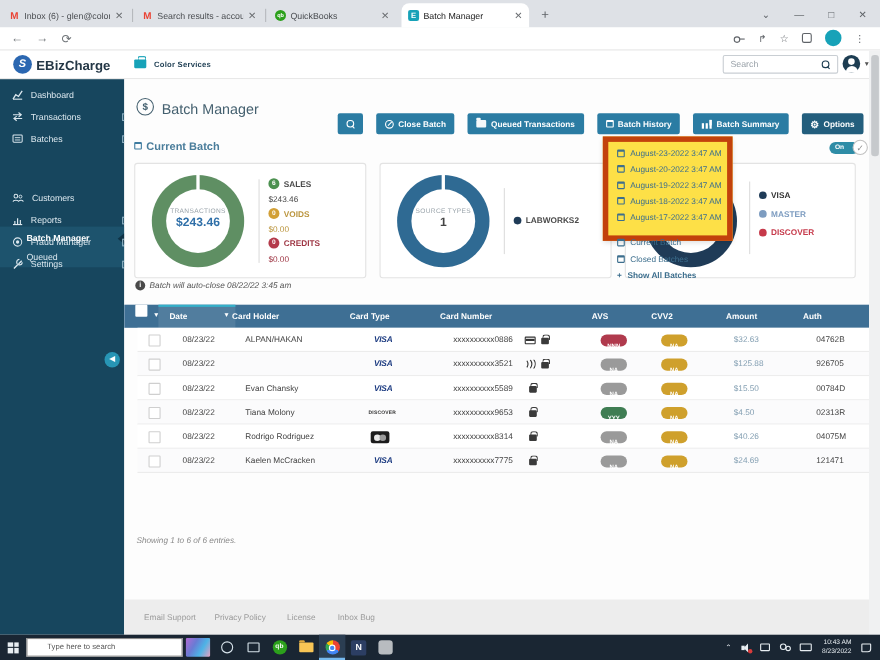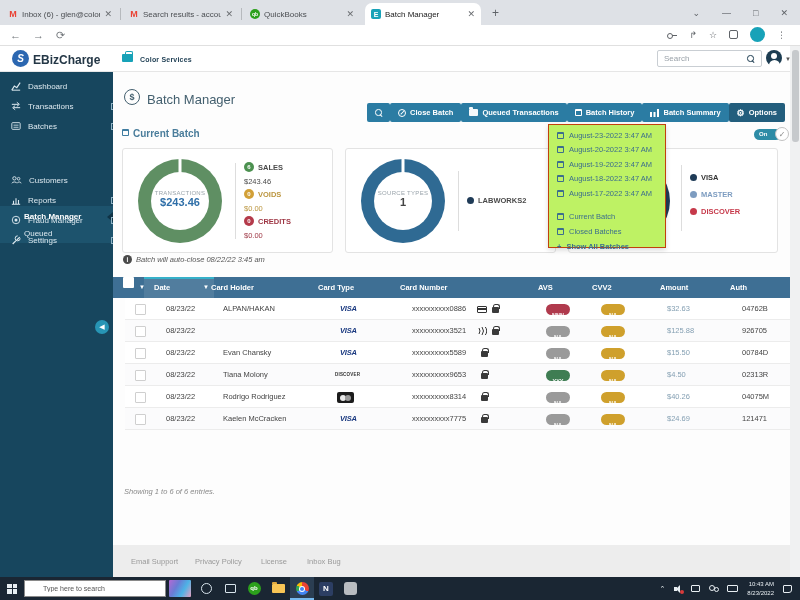--- a/index.html
+++ b/index.html
@@ -61,21 +61,21 @@
   .subpanel { position:absolute; left:0; top:134px; width:113px; height:37px; background:#1d536d; }
   .subitem { position:absolute; left:0; width:113px; height:17px; line-height:17px; padding-left:24px; font-size:8px; cursor:pointer; }
   .subitem.active { font-weight:bold; color:#fff; }
   .active-pointer { position:absolute; right:0; top:140px; width:0; height:0; border-top:5px solid transparent; border-bottom:5px solid transparent; border-right:6px solid #0f3346; }
   .collapse-btn { position:absolute; left:95px; top:248px; width:14px; height:14px; border-radius:50%; background:#2795b5; color:#fff; font-size:7px; line-height:14px; text-align:center; cursor:pointer; }
 
   
   .content { left:113px; top:72px; width:677px; height:505px; background:#fdfdfd; }
   .pgtitle-icon { position:absolute; left:11px; top:17px; width:16px; height:16px; border:1.5px solid #44606f; border-radius:50%; color:#44606f; font-size:9px; font-weight:bold; text-align:center; line-height:14px; }
   .pgtitle { position:absolute; left:34px; top:20px; font-size:13px; color:#44606f; }
-  .btnrow { position:absolute; left:0; top:31px; width:672px; display:flex; justify-content:flex-end; gap:0; }
+  .btnrow { position:absolute; left:0; top:31px; width:672px; display:flex; justify-content:flex-end; gap:12px; }
   .tbtn { background:#2b7ca3; color:#fff; font-size:7.5px; font-weight:bold; height:19px; border-radius:2px; display:inline-flex; align-items:center; gap:4px; padding:0 8px; cursor:pointer; white-space:nowrap; }
   .tbtn.dark { background:#235e7d; }
   .nosym { width:8px; height:8px; border:1.2px solid #fff; border-radius:50%; position:relative; }
   .nosym::before { content:""; position:absolute; left:0.6px; top:2.8px; width:5px; height:1.1px; background:#fff; transform:rotate(-45deg); }
   .foldicon { width:9px; height:7px; background:#fff; position:relative; border-radius:1px; opacity:.95; }
   .foldicon::before { content:""; position:absolute; top:-2px; left:0; width:4px; height:2px; background:#fff; border-radius:1px 1px 0 0; }
   .calic { width:7px; height:7px; border:1px solid currentColor; border-top:2.2px solid currentColor; border-radius:1px; display:inline-block; }
   .bars { width:9px; height:8px; position:relative; }
   .bars::before { content:""; position:absolute; left:0; bottom:0; width:2px; height:5px; background:#fff; box-shadow:3.5px 0 0 #fff, 7px -3px 0 #fff; }
   .bars::after { content:""; position:absolute; left:7px; bottom:0; width:2px; height:8px; background:#fff; }
@@ -92,21 +92,21 @@
   .donut .notch { position:absolute; left:50%; top:-1px; width:3px; height:15px; background:#fff; transform:translateX(-50%); }
   .dcenter { position:absolute; width:100%; text-align:center; }
   .dcenter .cl { font-size:6px; color:#9aa4ab; letter-spacing:.3px; }
   .dcenter .cv { font-size:11px; font-weight:bold; color:#2f6fa8; }
   .vdiv { position:absolute; width:1px; background:#ddd; }
   .legrow { position:absolute; font-size:7.5px; font-weight:bold; display:flex; align-items:center; gap:4px; }
   .legbadge { width:10px; height:10px; border-radius:50%; color:#fff; font-size:6px; font-weight:bold; text-align:center; line-height:10px; }
   .legval { position:absolute; font-size:7.5px; }
   .dot { width:7px; height:7px; border-radius:50%; display:inline-block; }
 
-  .menu { position:absolute; left:435px; top:52px; width:118px; height:124px; background:#bef264; border:1px solid #c2410c; box-shadow:0 2px 5px rgba(0,0,0,.15); z-index:20; }
+  .menu { position:absolute; left:435px; top:52px; width:118px; height:95px; background:#fde047; border:5px solid #c2410c; box-shadow:0 2px 5px rgba(0,0,0,.15); z-index:20; }
   .mitem { position:absolute; left:0; width:118px; height:14px; display:flex; align-items:center; gap:5px; padding-left:8px; font-size:7.5px; color:#3c6e8d; cursor:pointer; }
   .mitem .calic { flex:0 0 auto; }
 
   .note { position:absolute; left:10px; top:183px; font-size:7.5px; font-style:italic; color:#555; display:flex; align-items:center; gap:4px; }
   .noteicon { width:9px; height:9px; border-radius:50%; background:#4a4a4a; color:#fff; font-size:6.5px; font-style:normal; font-weight:bold; text-align:center; line-height:9px; }
 
   
   .thead { position:absolute; left:0; top:205px; width:677px; height:21px; background:#3e6f94; color:#fff; font-size:7.5px; font-weight:bold; }
   .thead span { position:absolute; top:0; line-height:21px; }
   .datecell { position:absolute; left:31px; top:0; width:70px; height:21px; background:rgba(255,255,255,.10); border-top:2px solid #35b0c9; }

